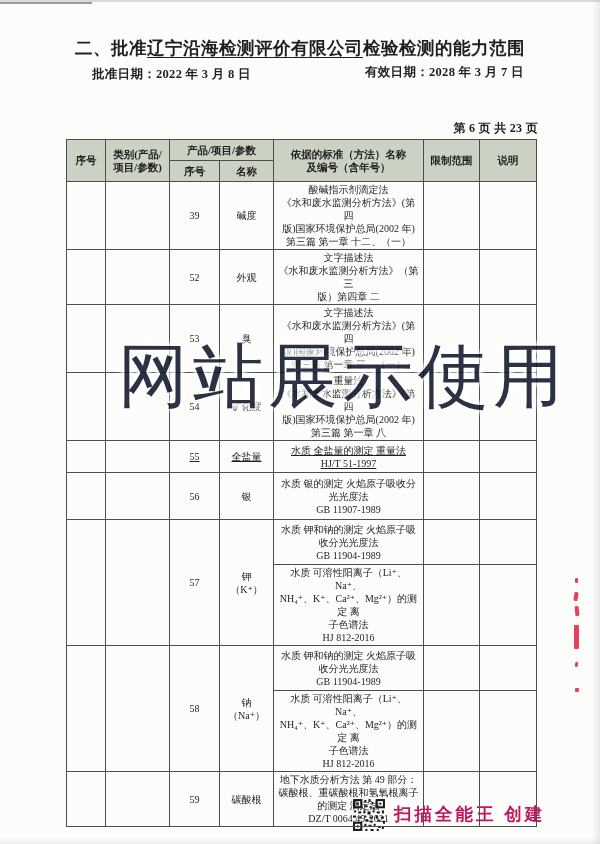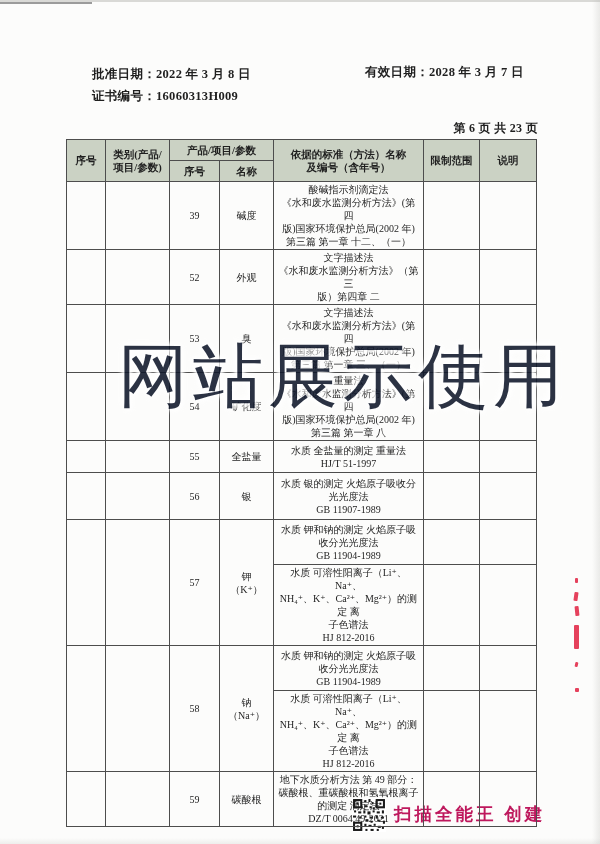--- a/index.html
+++ b/index.html
@@ -47,21 +47,21 @@
   }
   tr.th td{
     background:#cbd2c4;
     font-size:10.5px;font-weight:700;
     padding:0 2px;
   }
   td.std{text-align:left;white-space:pre-line;padding:1px 3px 1px 4px;}
   td.name{font-size:11px;}
   .pre{white-space:pre-line;}
   tr.h21{height:21px;}  tr.h58{height:58px;}  tr.h52{height:52px;}
-  tr.h56{height:56px;}  tr.h54{height:54px;}  tr.h32{height:32px;}
+  tr.h56{height:56px;}  tr.h54{height:54px;}  tr.h32{height:32px;text-decoration:underline;}
   tr.h47{height:47px;}  tr.h45{height:45px;}  tr.h53{height:53px;margin-left:14px;}
 
   
   .watermark{
     position:absolute;left:118px;top:330px;width:470px;
     font-size:70px;letter-spacing:5px;white-space:nowrap;
     color:#0f172a;font-weight:400;z-index:2;
     text-shadow:0 0 4px #fff,0 0 7px #fff,2px 2px 5px #fff,-2px -2px 5px #fff;
     opacity:.88;pointer-events:none;
   }
@@ -86,24 +86,24 @@
 </head>
 <body>
 
 <div class="page">
 
   <div class="scan-top-strip"></div>
   <div class="scan-top-line"></div>
   <div class="scan-right-shade"></div>
   <div class="scan-bottom-shade"></div>
 
+  <div class="doc-title"><span>二、批准</span><span class="u">辽宁沿海检测评价有限公司</span><span>检验检测的能力范围</span></div>
 
   <div class="meta m-approval">批准日期：2022 年 3 月 8 日</div>
   <div class="meta m-valid">有效日期：2028 年 3 月 7 日</div>
-  <div class="meta m-cert">证书编号：16060313H009</div>
   <div class="meta m-page">第 6 页 共 23 页</div>
 
   <table class="cap">
     <colgroup>
       <col style="width:39px">
         <col style="width:64px">
         <col style="width:50px">
       <col style="width:54px">
         <col style="width:150px">
         <col style="width:56px">

